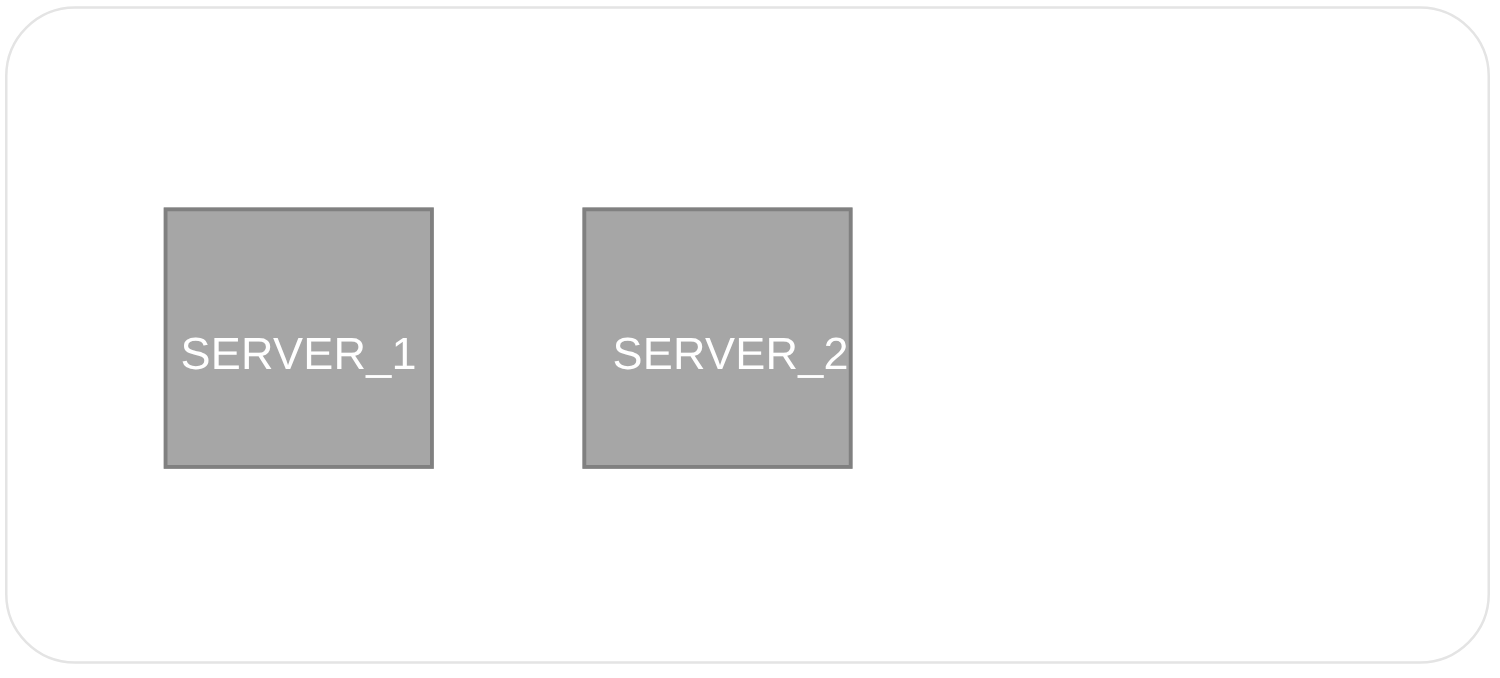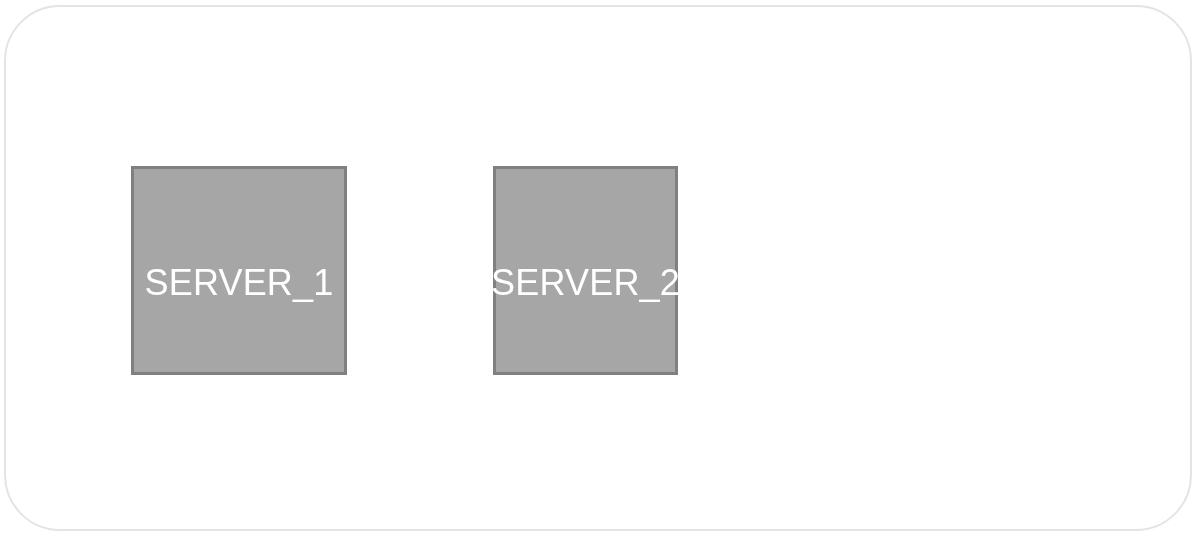--- a/index.html
+++ b/index.html
@@ -50,21 +50,21 @@
     height: 209px;
     box-sizing: border-box;
     background: #a6a6a6;
     border: 3px solid #808080;
     display: flex;
     align-items: center;
     justify-content: center;
   }
 
   .server-node.n0 { left: 131px; width: 216px; }
-  .server-node.n1 { left: 493px; width: 185px; }
+  .server-node.n1 { left: 466px; width: 216px; justify-content: flex-end; }
   .server-node.n2 { left: 857px; width: 212px; }
 
   .server-label {
     color: #ffffff;
     font-family: "Liberation Sans", sans-serif;
     font-size: 36px;
     font-weight: 400;
     line-height: 1;
     letter-spacing: 0.2px;
     white-space: nowrap;

